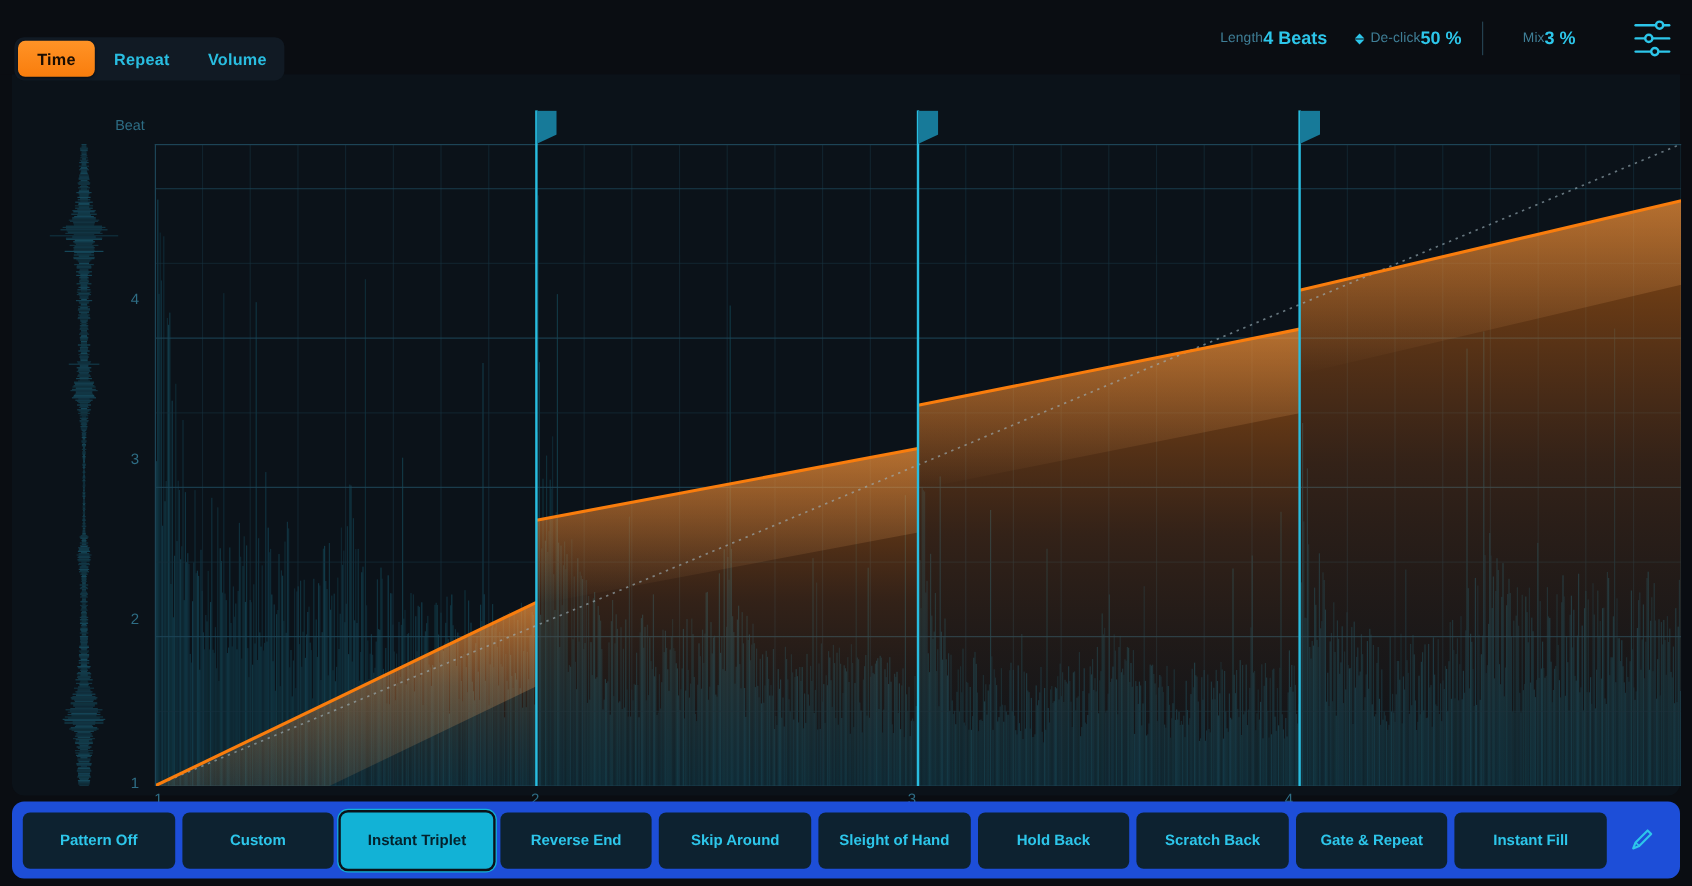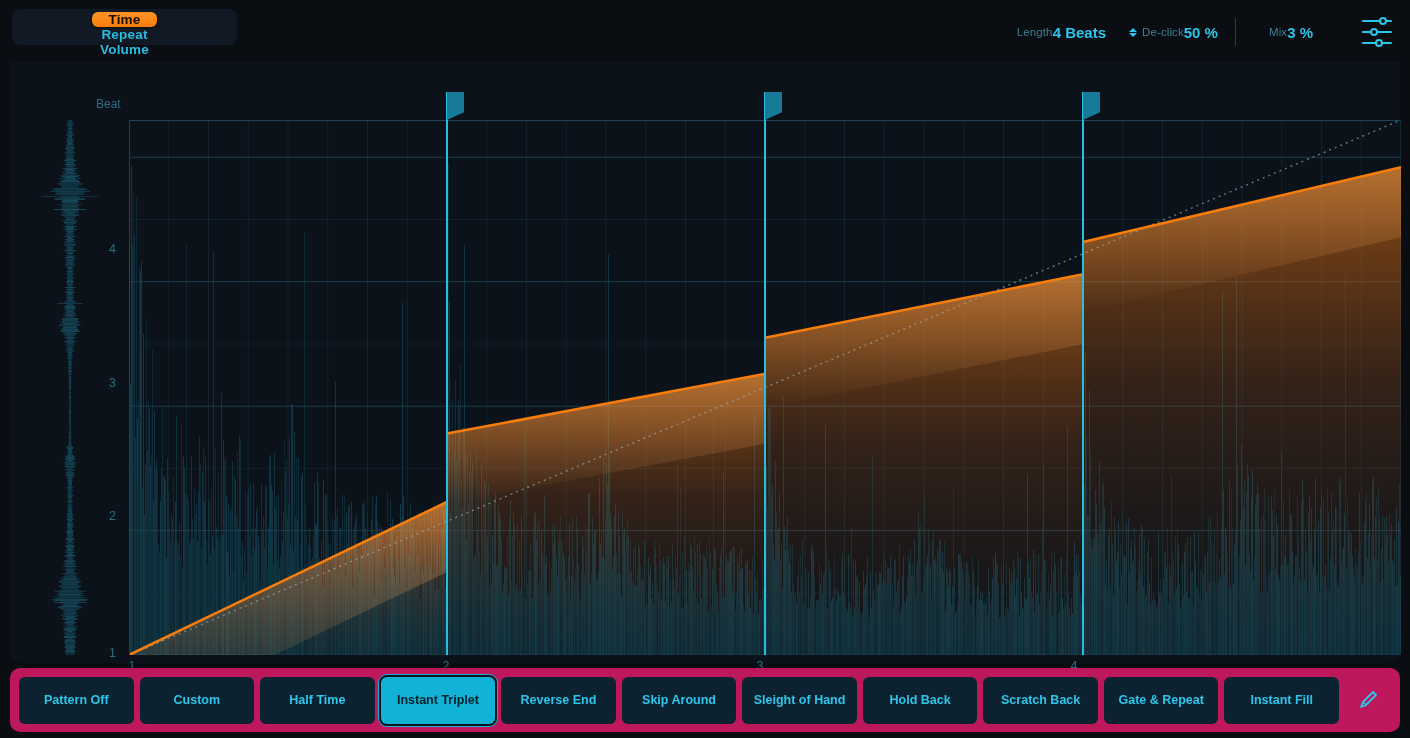--- a/index.html
+++ b/index.html
@@ -14,27 +14,26 @@
     width: 1410px; height: 738px;
     background: #0a0d12;
   }
 
   
   #topbar {
     position: absolute; left: 0; top: 0; width: 1410px; height: 62px;
     background: #0a0d12;
   }
   #tabgroup {
-    position: absolute; left: 12px; top: 9px;
+    position: absolute; left: 12px; top: 31px;
     height: 36px; width: 225px;
     background: #111a24;
     border-radius: 8px;
     display: flex; align-items: center;
     padding: 3px;
-    flex-direction: column;
   }
   .tab {
     height: 30px; border-radius: 6px;
     display: flex; align-items: center; justify-content: center;
     font-size: 13.5px; font-weight: bold;
     color: #29bde0; letter-spacing: .2px;
     cursor: pointer; user-select: none;
     padding: 0 16px;
   }
   .tab.active {
@@ -140,21 +139,21 @@
   }
   .flagstem {
     position: absolute; top: 84px; width: 2px; height: 563px;
     background: #29bde0;
   }
 
   
   #presetbar {
     position: absolute; left: 10px; top: 668px;
     width: 1390px; height: 64px;
-    background: #be185d; border-radius: 10px;
+    background: #1d4ed8; border-radius: 10px;
     display: flex; align-items: center; padding: 0 9px; gap: 6px;
   }
   .preset {
     flex: 1 1 0; height: 47px; border-radius: 6px;
     background: #0d2230;
     display: flex; align-items: center; justify-content: center;
     color: #2dc6ea; font-size: 12.5px; font-weight: bold;
     cursor: pointer; user-select: none; white-space: nowrap;
   }
   .preset.active {
@@ -2141,21 +2140,20 @@
             <div class="track"></div>
             <div class="knob" style="left:13px"></div>
           </div>
       </div>
     </div>
   </div>
 
   <div id="presetbar">
       <div class="preset">Pattern Off</div>
       <div class="preset">Custom</div>
-      <div class="preset">Half Time</div>
       <div class="preset active">Instant Triplet</div>
       <div class="preset">Reverse End</div>
       <div class="preset">Skip Around</div>
       <div class="preset">Sleight of Hand</div>
       <div class="preset">Hold Back</div>
       <div class="preset">Scratch Back</div>
       <div class="preset">Gate &amp; Repeat</div>
       <div class="preset">Instant Fill</div>
       <div id="pencil">
         <svg width="22" height="22" viewBox="0 0 22 22">

